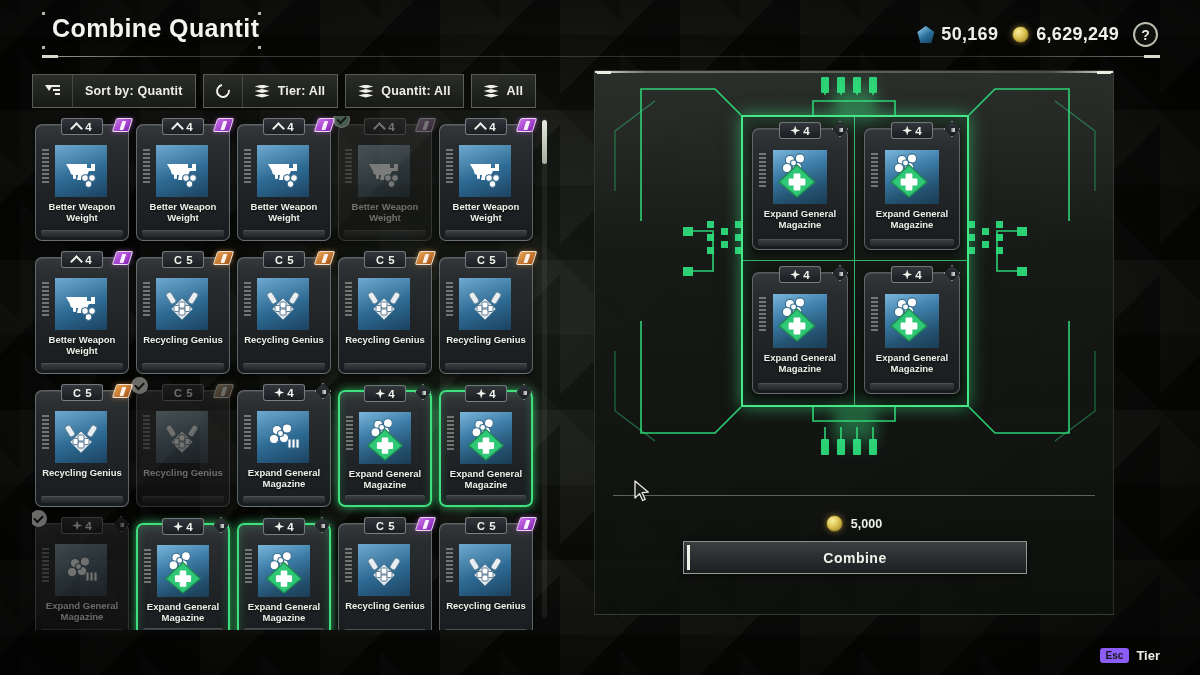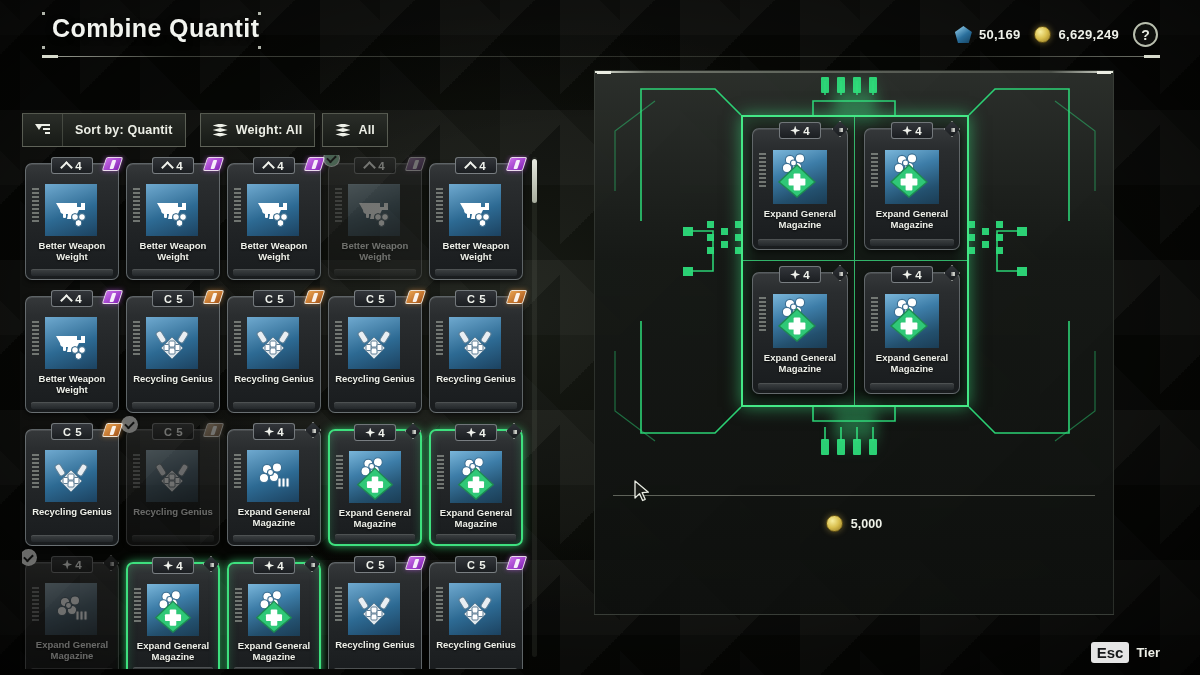--- a/index.html
+++ b/index.html
@@ -43,41 +43,41 @@
     position: absolute; left: 42px; top: 56px; width: 1118px; height: 1px;
     background: linear-gradient(to right, rgba(210,214,200,.75), rgba(160,166,150,.35) 12%, rgba(130,136,120,.22) 80%, rgba(200,206,190,.55));
   }
   .hdr-rule::before, .hdr-rule::after {
     content:""; position: absolute; top:-1px; width: 16px; height: 3px; background: #d6dacb;
   }
   .hdr-rule::before { left: 0; }
   .hdr-rule::after { right: 0; }
 
   .currencies { position: absolute; right: 42px; top: 22px; display: flex; align-items: center; gap: 14px; }
-  .cur { display: flex; align-items: center; gap: 7px; font-size: 13px; font-weight: 700; letter-spacing: .3px; color: #eef1e9; }
+  .cur { display: flex; align-items: center; gap: 7px; font-size: 18px; font-weight: 700; letter-spacing: .3px; color: #eef1e9; }
   .gem {
     width: 17px; height: 17px;
     background: linear-gradient(145deg,#9fd8f2,#2a6f9c 55%,#14405e);
     clip-path: polygon(50% 0%, 100% 35%, 82% 100%, 18% 100%, 0% 35%);
     box-shadow: 0 0 6px rgba(90,180,230,.5);
   }
   .coin {
     width: 17px; height: 17px; border-radius: 50%;
     background: radial-gradient(circle at 36% 32%, #f7ee9e, #d9bf4e 48%, #8d7320 100%);
     border: 1px solid #6d5a18; box-shadow: 0 0 6px rgba(215,185,80,.45);
   }
   .help-btn {
     width: 25px; height: 25px; border-radius: 50%;
     border: 2px solid #b9bfae; background: rgba(20,22,18,.65);
     display: flex; align-items: center; justify-content: center;
     font-size: 14px; font-weight: 700; color: #e6e9df; cursor: pointer;
   }
 
   
-  .left-col { position: absolute; left: 22px; top: 74px; width: 515px; height: 560px; margin-top: 39px; }
+  .left-col { position: absolute; left: 32px; top: 74px; width: 515px; height: 560px; }
 
   .toolbar { position: absolute; left: 0; top: 0; display: flex; height: 34px; align-items: stretch; }
   .tb-group { display: flex; align-items: stretch;
     background: linear-gradient(to bottom, #2a2d28, #171a16);
     border: 1px solid rgba(185,190,172,.38);
   }
   .tb-btn {
     display: flex; align-items: center; gap: 8px;
     padding: 0 12px; font-size: 12.5px; font-weight: 700; color: #eceee6;
     letter-spacing: .2px; cursor: pointer; white-space: nowrap;
@@ -273,22 +273,22 @@
     background: #f0f2ea;
   }
 
   .cursor { position: absolute; left: 634px; top: 480px; width: 16px; height: 22px; pointer-events: none; }
 
   .back-hint {
     position: absolute; right: 40px; bottom: 12px;
     display: flex; align-items: center; gap: 7px; font-size: 13px; font-weight: 700; color: #eef0e8;
   }
   .key-cap {
-    background: #e5e5e5; color: #16181a; border-radius: 3px;
-    padding: 2px 6px; font-size: 15px; font-weight: 700;
+    background: #8b5cf6; color: #16181a; border-radius: 3px;
+    padding: 2px 6px; font-size: 10px; font-weight: 700;
   }
 </style>
 </head>
 <body>
 
 <div id="bg">
   <div class="facets"></div>
   <div class="glowmid"></div>
   <div class="vign"></div>
 </div>
@@ -325,29 +325,42 @@
             <i></i>
             <i></i>
             <i></i>
           </span>
       </div>
       <div class="tb-btn">
         <span>Sort by: Quantit</span>
       </div>
     </div>
     <div class="tb-gap"></div>
+    <div class="tb-group">
+      <div class="tb-btn">
+        <span class="ico ico-refresh"></span>
+      </div>
+      <div class="tb-btn">
+        <span class="ico ico-layers">
+            <i></i>
+            <i></i>
+            <i></i>
+          </span>
+        <span>Tier: All</span>
+      </div>
+    </div>
     <div class="tb-gap"></div>
     <div class="tb-group">
       <div class="tb-btn">
         <span class="ico ico-layers">
             <i></i>
             <i></i>
             <i></i>
           </span>
-        <span>Weight: All</span>
+        <span>Quantit: All</span>
       </div>
     </div>
     <div class="tb-gap"></div>
     <div class="tb-group">
       <div class="tb-btn">
         <span class="ico ico-layers">
             <i></i>
             <i></i>
             <i></i>
           </span>
@@ -1428,20 +1441,23 @@
     </div>
         </div>
       </div>
   </div>
 
   <div class="cost-rule"></div>
   <div class="cost-row">
     <span class="coin"></span>
     <span>5,000</span>
   </div>
+  <div class="combine-btn">
+    <span>Combine</span>
+  </div>
 </div>
 
 <svg class="cursor" viewBox="0 0 16 22">
   <path d="M1,1 L1,18 L5.5,13.6 L8.6,20.5 L11.2,19.3 L8.2,12.7 L14.4,12.2 Z" fill="#1a1c18" stroke="#e8ebe2" stroke-width="1.3" stroke-linejoin="round"></path>
 </svg>
 
 <div class="back-hint">
   <span class="key-cap">Esc</span>
   <span>Tier</span>
 </div>

